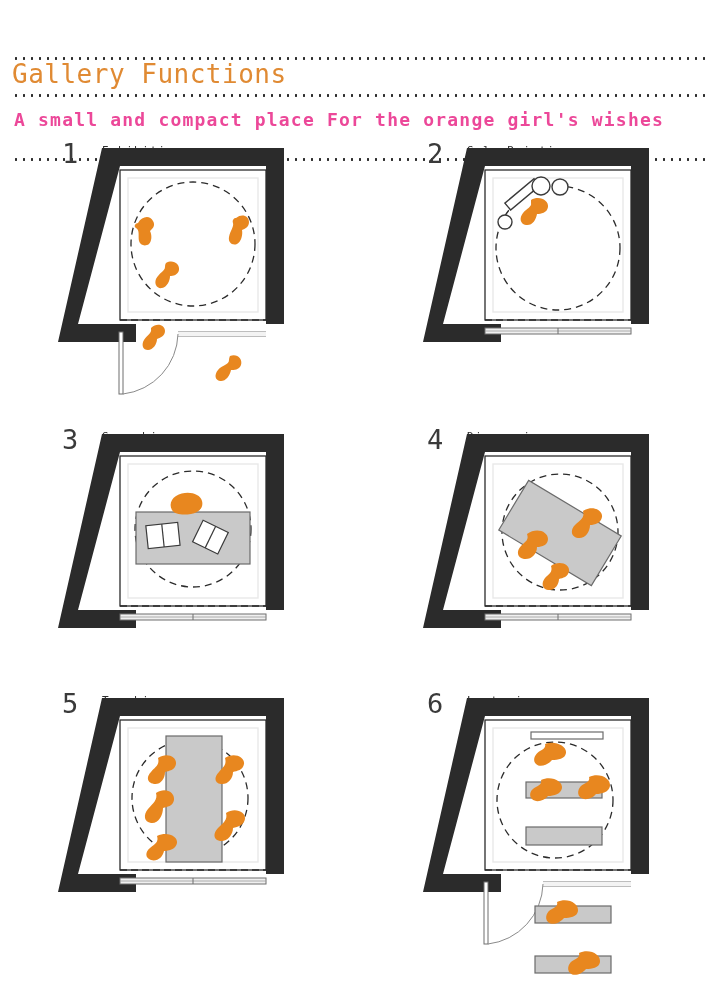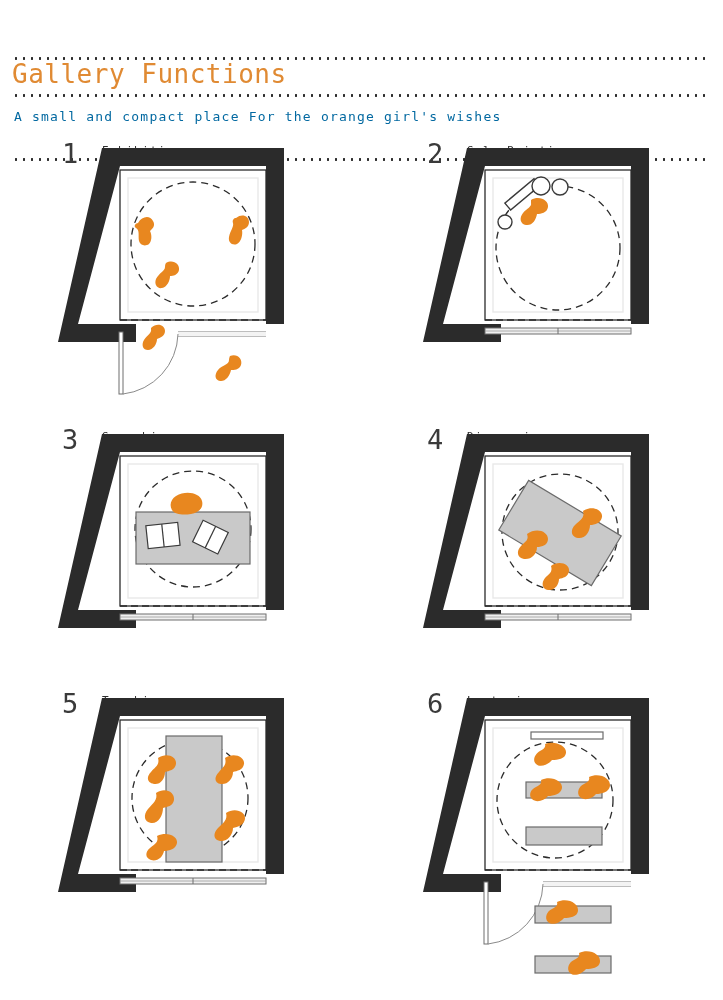--- a/index.html
+++ b/index.html
@@ -44,24 +44,25 @@
     font-size: 26px;
     letter-spacing: 0.5px;
     color: #e08a33;
     font-family: "DejaVu Sans Mono", "Liberation Mono", monospace;
     white-space: nowrap;
   }
   #page-subtitle {
     position: absolute;
     left: 14px;
     top: 64px;
-    font-size: 13px;
+    font-size: 18px;
     letter-spacing: 1.2px;
-    color: #0369a1;
+    color: #ec4899;
     white-space: nowrap;
+    font-weight: bold;
   }
 
   
   .panel {
     position: absolute;
     width: 340px;
     height: 285px;
   }
   .panel-num {
     position: absolute;

